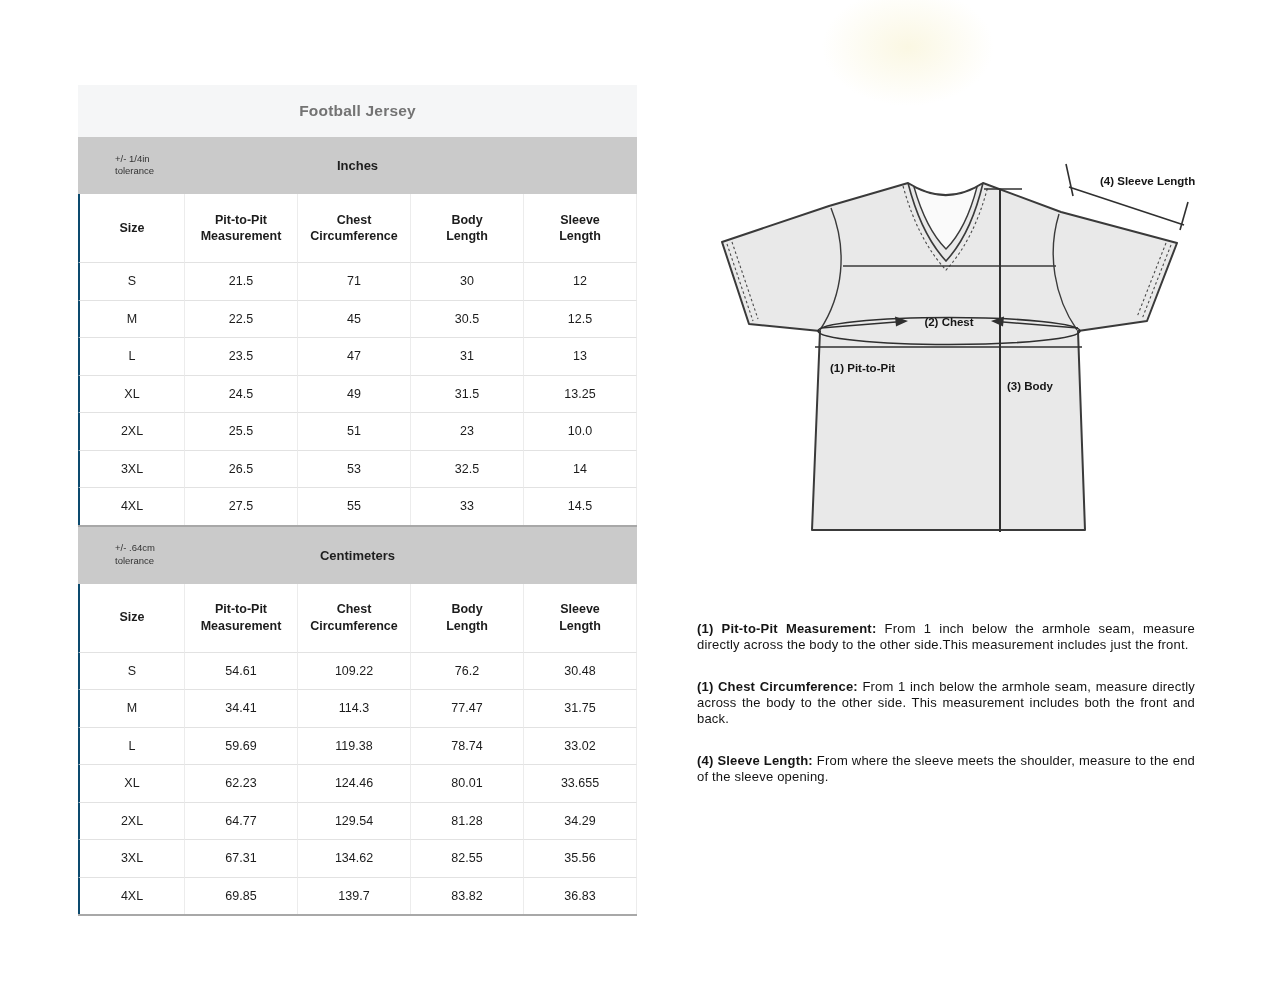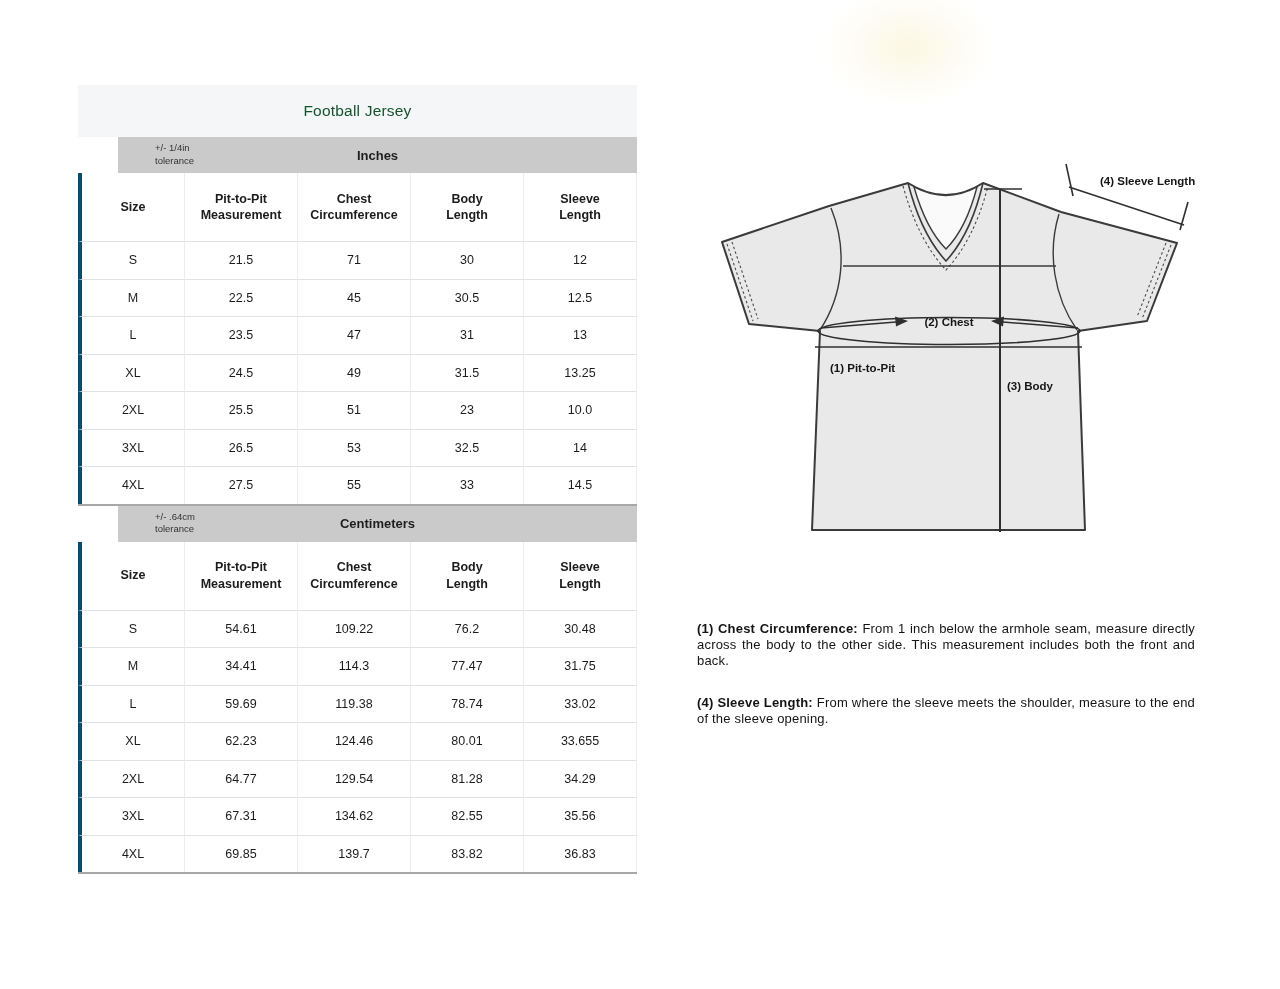--- a/index.html
+++ b/index.html
@@ -13,40 +13,40 @@
     position:absolute; left:822px; top:-12px; width:172px; height:118px;
     background:radial-gradient(closest-side, rgba(250,246,222,0.85), rgba(250,246,222,0));
     pointer-events:none;
   }
 
   
   .size-chart { position:absolute; left:78px; top:85px; width:559px; }
 
   .title-band {
     height:52px; background:#f5f6f7; display:flex; align-items:center; justify-content:center;
-    font-weight:normal; font-size:15.5px; color:#14532d; letter-spacing:0.2px;
+    font-weight:bold; font-size:15.5px; color:#737373; letter-spacing:0.2px;
   }
   .unit-band {
-    position:relative; height:36px; background:#cacaca;
+    position:relative; height:57px; background:#cacaca;
     display:flex; align-items:center; justify-content:center;
-    font-weight:bold; font-size:13px; color:#1e1e1e;margin-left:40px;
+    font-weight:bold; font-size:13px; color:#1e1e1e;
   }
   .tolerance {
     position:absolute; left:37px; top:50%; transform:translateY(-50%);
     font-weight:normal; font-size:9.5px; line-height:1.35; color:#333;
     white-space:pre-line; text-align:left;
   }
 
   .grid-row { display:grid; grid-template-columns:107px 113px 113px 113px 113px; }
   .cell {
     display:flex; align-items:center; justify-content:center; text-align:center;
     font-size:12.5px; color:#1c1c1c;
     border-right:1px solid #ececec; box-sizing:border-box;
   }
-  .cell:first-child { border-left:4px solid #0c4a6e; }
+  .cell:first-child { border-left:2px solid #0c4a6e; }
   .header-row .cell { height:68px; font-weight:bold; flex-direction:column; line-height:1.32; }
   .data-row .cell { height:37.5px; border-top:1px solid #e2e2e2; }
   .rows-section { border-bottom:2px solid #a8a8a8; }
 
   
   .diagram { position:absolute; left:690px; top:130px; width:520px; height:430px; }
   .diagram svg { width:100%; height:100%; display:block; }
   .diagram text { font-family:"Liberation Sans", sans-serif; font-weight:bold; font-size:11.5px; fill:#161616; }
 
   
@@ -252,15 +252,16 @@
     <path d="M1188 202 L1180 230" stroke="#2f2f2f" stroke-width="1.6"></path>
 
     <text x="949" y="326" text-anchor="middle">(2) Chest</text>
     <text x="830" y="372">(1) Pit-to-Pit</text>
     <text x="1007" y="390">(3) Body</text>
     <text x="1100" y="185">(4) Sleeve Length</text>
   </svg>
 </div>
 
 <div class="descriptions">
+  <p><b>(1) Pit-to-Pit Measurement:</b> <span>From 1 inch below the armhole seam, measure directly across the body to the other side.This measurement includes just the front.</span></p>
   <p><b>(1) Chest Circumference:</b> <span>From 1 inch below the armhole seam, measure directly across the body to the other side. This measurement includes both the front and back.</span></p>
   <p><b>(4) Sleeve Length:</b> <span>From where the sleeve meets the shoulder, measure to the end of the sleeve opening.</span></p>
 </div>
 
 </body></html>

